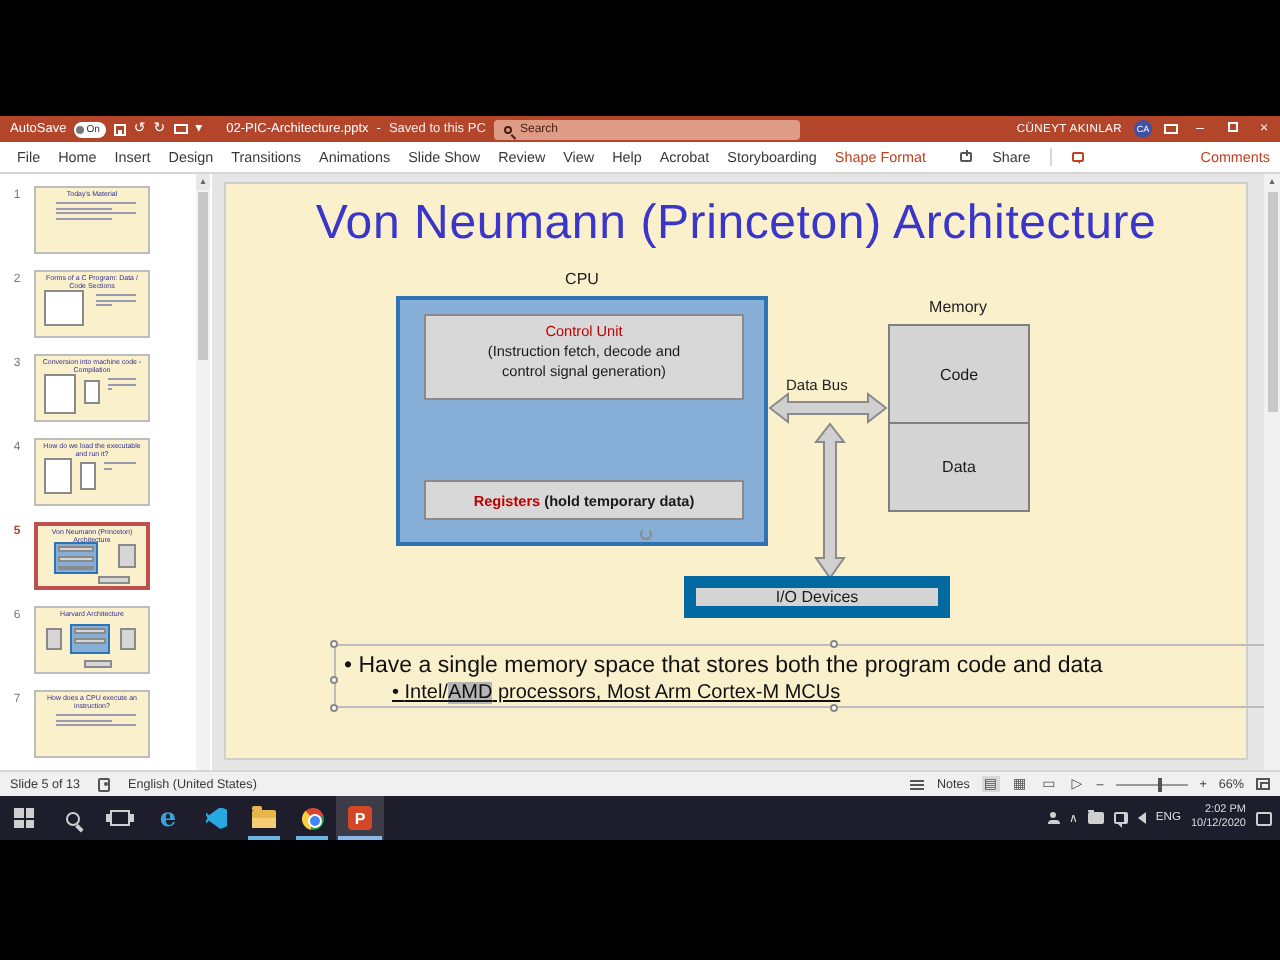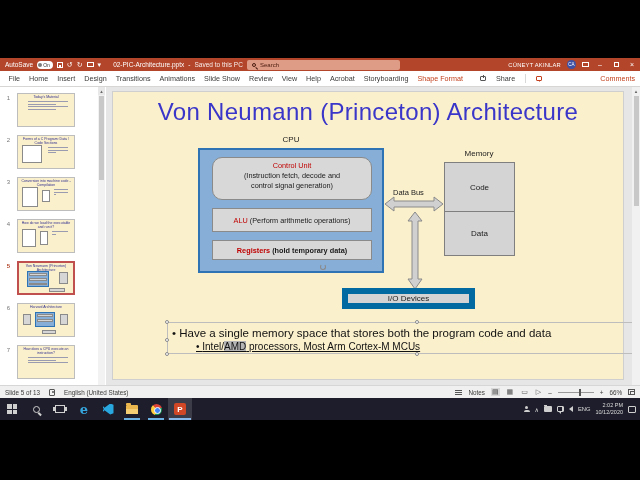--- a/index.html
+++ b/index.html
@@ -65,21 +65,21 @@
   .slide-area { position:relative; flex:1; }
   .slide { position:absolute; left:6px; top:4px; width:512px; height:289px; background:#FBF0CC; border:1px solid #CFCFCF; }
   .vscroll { position:absolute; right:0; top:0; width:8px; height:100%; background:#F1F1F1; }
   .vscroll .arr { display:block; text-align:center; font-size:5px; color:#666; height:8px; line-height:8px; }
   .vscroll .sthumb { position:absolute; top:9px; left:1.5px; width:5px; height:110px; background:#C8C8C8; }
 
   .slide-title { position:absolute; top:6px; left:0; right:0; text-align:center; font-size:24px; letter-spacing:.3px; color:#3A36C9; }
   .cpu-label { position:absolute; top:43px; left:118px; width:120px; text-align:center; font-size:8px; color:#222; }
   .cpu-box { position:absolute; left:85px; top:56px; width:186px; height:125px; background:#87AED6; border:2px solid #2E74B5; }
   .inner-box { position:absolute; left:12px; width:160px; background:#D8D8D8; border:1px solid #8A8A8A; text-align:center; font-size:7.3px; color:#1a1a1a; }
-  .cu { top:7px; height:43px; padding-top:3px; line-height:1.35;border-radius:10px; }
+  .cu { top:7px; height:43px; padding-top:3px; line-height:1.35; }
   .alu { top:58px; height:24px; display:flex; align-items:center; justify-content:center; }
   .reg { top:90px; height:20px; display:flex; align-items:center; justify-content:center;font-weight:bold; }
   .redname { color:#C00000; }
   .mem-label { position:absolute; top:57px; left:306px; width:120px; text-align:center; font-size:8px; color:#222; }
   .mem-box { position:absolute; left:331px; top:70px; width:71px; height:94px; background:#D4D4D4; border:1px solid #7F7F7F; }
   .mem-code { height:49px; border-bottom:1px solid #7F7F7F; display:flex; align-items:center; justify-content:center; font-size:8px; color:#1a1a1a; }
   .mem-data { height:42px; display:flex; align-items:center; justify-content:center; font-size:8px; color:#1a1a1a; }
   .databus-label { position:absolute; left:280px; top:96px; font-size:7.5px; color:#222; }
   .arrow-svg { position:absolute; }
   .io-box { position:absolute; left:229px; top:196px; width:133px; height:21px; background:#D4D4D4; border:6px solid #0369a1; display:flex; align-items:center; justify-content:center; font-size:8px; color:#1a1a1a; }
@@ -300,23 +300,20 @@
 
           <div class="slide-title">Von Neumann (Princeton) Architecture</div>
 
           <div class="cpu-label">CPU</div>
           <div class="cpu-box">
             <div class="inner-box cu">
               <span class="redname">Control Unit</span><br>
               <span>(Instruction fetch, decode and</span><br>
               <span>control signal generation)</span>
             </div>
-            <div class="inner-box alu">
-              <span><span class="redname">ALU</span><span> (Perform arithmetic operations)</span></span>
-            </div>
             <div class="inner-box reg">
               <span><span class="redname">Registers</span><span> (hold temporary data)</span></span>
             </div>
           </div>
 
           <div class="mem-label">Memory</div>
           <div class="mem-box">
             <div class="mem-code">Code</div>
             <div class="mem-data">Data</div>
           </div>

